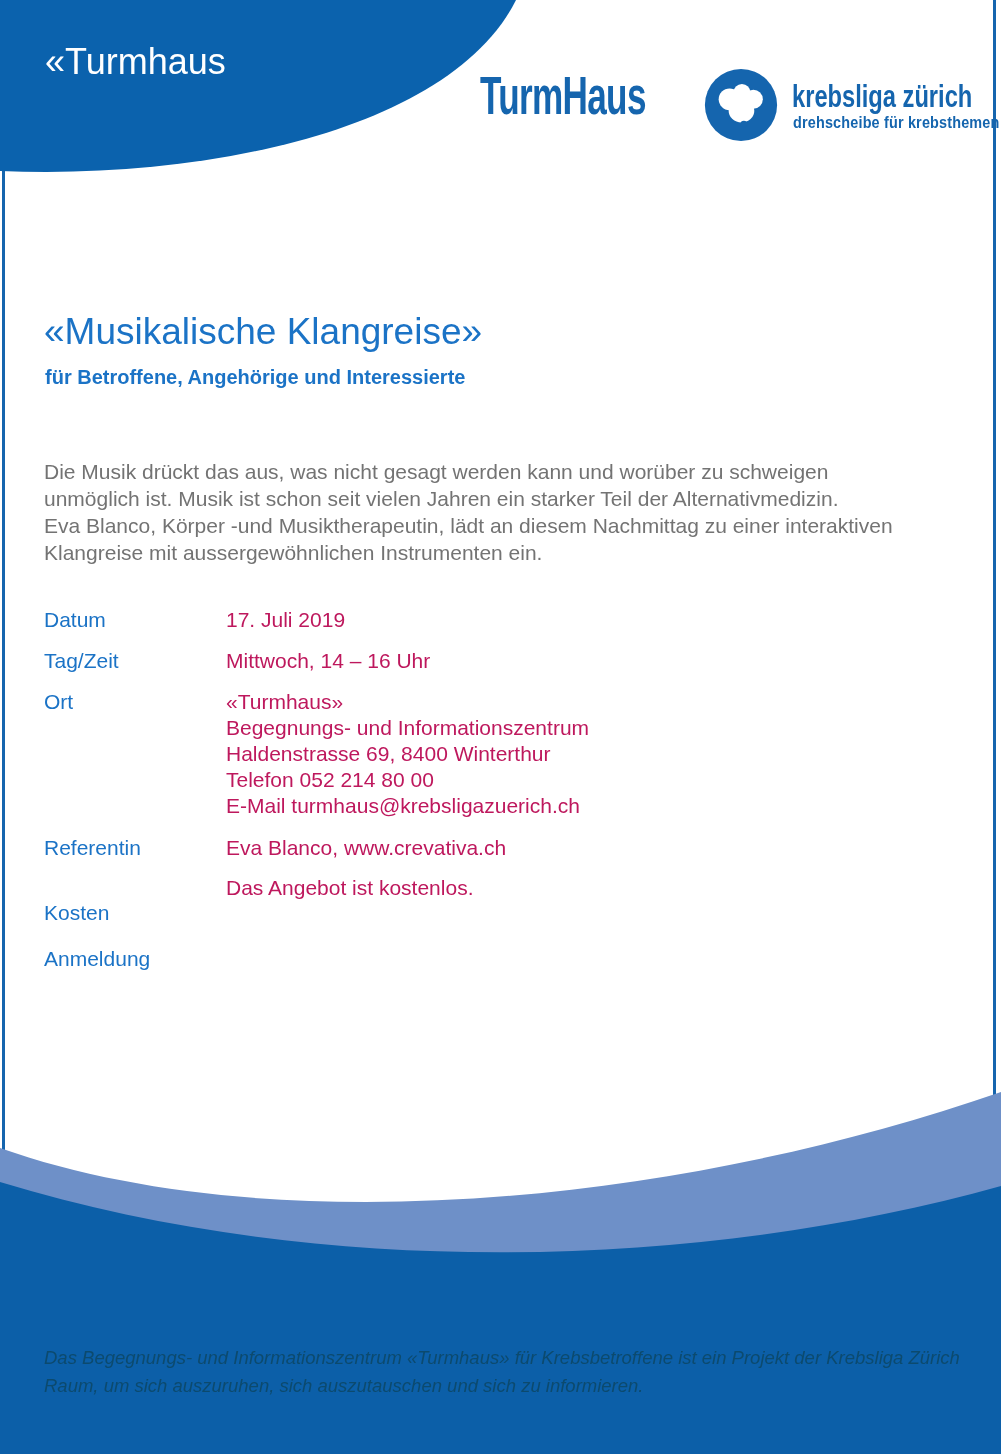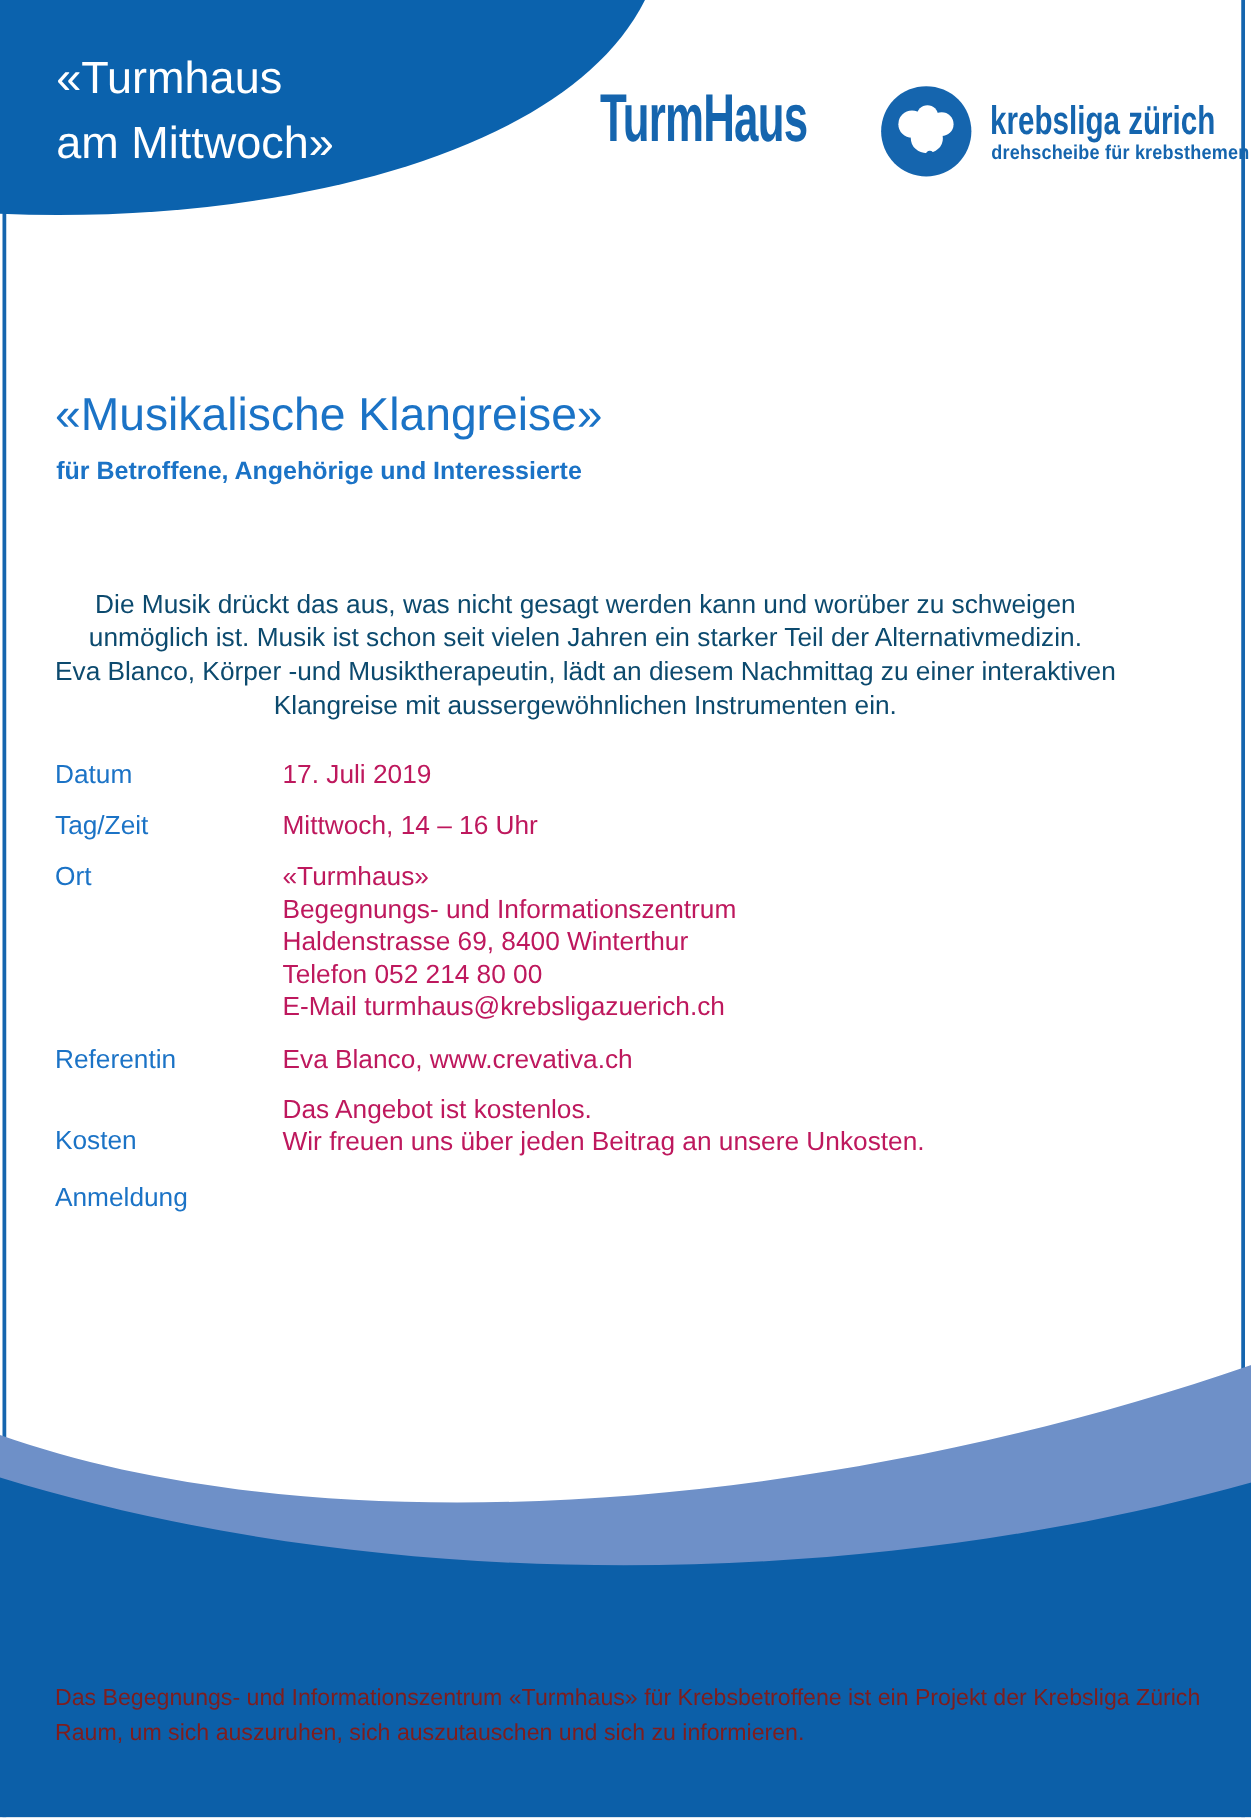--- a/index.html
+++ b/index.html
@@ -37,53 +37,52 @@
     transform:scaleX(0.90);transform-origin:0 0;letter-spacing:0.2px;
   }
   .event-title{
     position:absolute;left:44px;top:312px;color:#1B73C6;
     font-size:37px;line-height:40px;white-space:nowrap;font-weight:400;
   }
   .event-subtitle{
     position:absolute;left:45px;top:365px;color:#1B73C6;
     font-size:20px;line-height:24px;white-space:nowrap;font-weight:700;
   }
-  .intro{position:absolute;left:44px;top:470px;color:#0c4a6e;
-    font-size:21px;line-height:27px;text-align:center;}
+  .intro{position:absolute;left:44px;top:458px;color:#737373;
+    font-size:21px;line-height:27px;}
   .intro div{white-space:nowrap;}
   .detail-label{
     position:absolute;left:44px;color:#1B73C6;font-size:21px;line-height:26px;
     white-space:nowrap;
   }
   .detail-value{
     position:absolute;left:226px;color:#be185d;font-size:21px;line-height:26px;
   }
   .detail-value div{white-space:nowrap;}
   .footer-svg{position:absolute;left:0;top:1080px;}
   .footer-text{
-    position:absolute;left:44px;top:1344px;color:#7f1d1d;
-    font-size:18.5px;line-height:27.5px;
+    position:absolute;left:44px;top:1344px;color:#0c4a6e;
+    font-size:18.5px;line-height:27.5px;font-style:italic;
   }
   .footer-text div{white-space:nowrap;}
 </style>
 </head>
 <body>
 
 <div class="page">
 
   <div class="edge edge-left"></div>
   <div class="edge edge-right"></div>
 
   <svg class="header-svg" width="1001" height="185" viewBox="0 0 1001 185">
     <path d="M0,0 H516 C452,128 210,180 0,171 Z" fill="#0B62AD"></path>
   </svg>
 
   <div class="banner-text">
     <div>«Turmhaus</div>
-    <div>am Mittwoch»</div>
   </div>
 
   <div class="turmhaus-logo">TurmHaus</div>
 
   <svg class="kl-icon" width="76" height="76" viewBox="-40 -40 80 80">
     <circle cx="0" cy="0" r="38" fill="#1565AE"></circle>
     <circle cx="-12" cy="-6" r="11.5" fill="#ffffff"></circle>
     <circle cx="1" cy="-13" r="9" fill="#ffffff"></circle>
     <circle cx="13" cy="-6" r="10" fill="#ffffff"></circle>
     <ellipse cx="0.5" cy="6" rx="13.5" ry="12.5" fill="#ffffff"></ellipse>
@@ -122,21 +121,20 @@
   </div>
 
   <div class="detail-label" style="top:835px">Referentin</div>
   <div class="detail-value" style="top:835px">
     <div>Eva Blanco, www.crevativa.ch</div>
   </div>
 
   <div class="detail-label" style="top:900px">Kosten</div>
   <div class="detail-value" style="top:875px">
     <div>Das Angebot ist kostenlos.</div>
-    <div>Wir freuen uns über jeden Beitrag an unsere Unkosten.</div>
   </div>
 
   <div class="detail-label" style="top:946px">Anmeldung</div>
 
   <svg class="footer-svg" width="1001" height="374" viewBox="0 0 1001 374">
     <path d="M0,68 C260,160 660,130 1001,12 L1001,374 H0 Z" fill="#6E90C8"></path>
     <path d="M0,102 C320,200 700,190 1001,106 L1001,374 H0 Z" fill="#0C5FA8"></path>
   </svg>
 
   <div class="footer-text">

